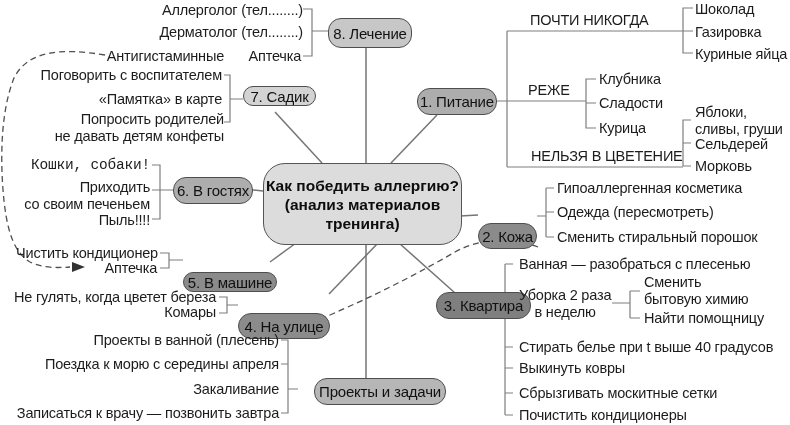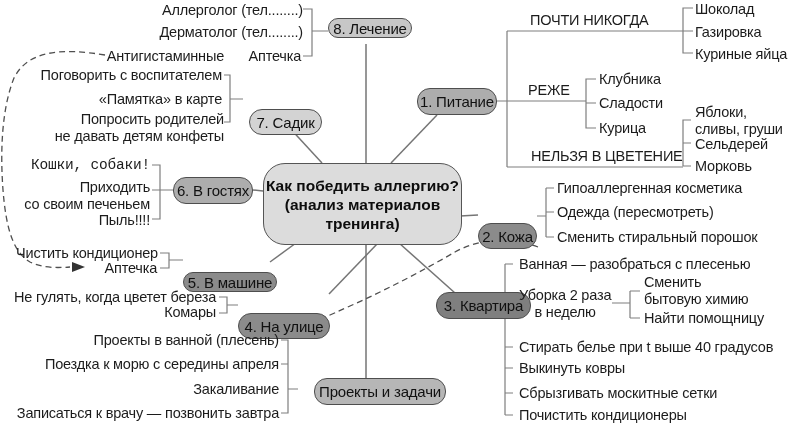--- a/index.html
+++ b/index.html
@@ -64,22 +64,22 @@
     </g>
     <polygon points="72,262 85,267 72,272" fill="#333"></polygon>
     <polygon points="284,333 296,327 295,337" fill="#333"></polygon>
   </svg>
 
   <div id="center-node">
     <div>Как победить аллергию?</div>
     <div class="sub">(анализ материалов тренинга)</div>
   </div>
 
-  <div class="node fill-light2" style="left:328px;top:18px;width:84px;height:20px;">8. Лечение</div>
-  <div class="node fill-light" style="left:249px;top:86px;width:73px;height:26px;margin-top:23px;">7. Садик</div>
+  <div class="node fill-light2" style="left:328px;top:18px;width:84px;height:30px;">8. Лечение</div>
+  <div class="node fill-light" style="left:243px;top:86px;width:73px;height:20px;">7. Садик</div>
   <div class="node fill-mid" style="left:173px;top:177px;width:80px;height:27px;">6. В гостях</div>
   <div class="node fill-dark" style="left:183px;top:252px;width:94px;height:20px;">5. В машине</div>
   <div class="node fill-dark" style="left:238px;top:293px;width:92px;height:26px;">4. На улице</div>
   <div class="node fill-mid2" style="left:298px;top:378px;width:132px;height:27px;margin-left:16px;">Проекты и задачи</div>
   <div class="node fill-mid" style="left:417px;top:88px;width:80px;height:27px;">1. Питание</div>
   <div class="node fill-dark" style="left:478px;top:203px;width:59px;height:26px;">2. Кожа</div>
   <div class="node fill-dark2" style="left:400px;top:292px;width:95px;height:27px;">3. Квартира</div>
 
   <div class="lb r" style="right:487px;top:2px;">Аллерголог (тел........)</div>
   <div class="lb r" style="right:487px;top:24px;">Дерматолог (тел........)</div>

